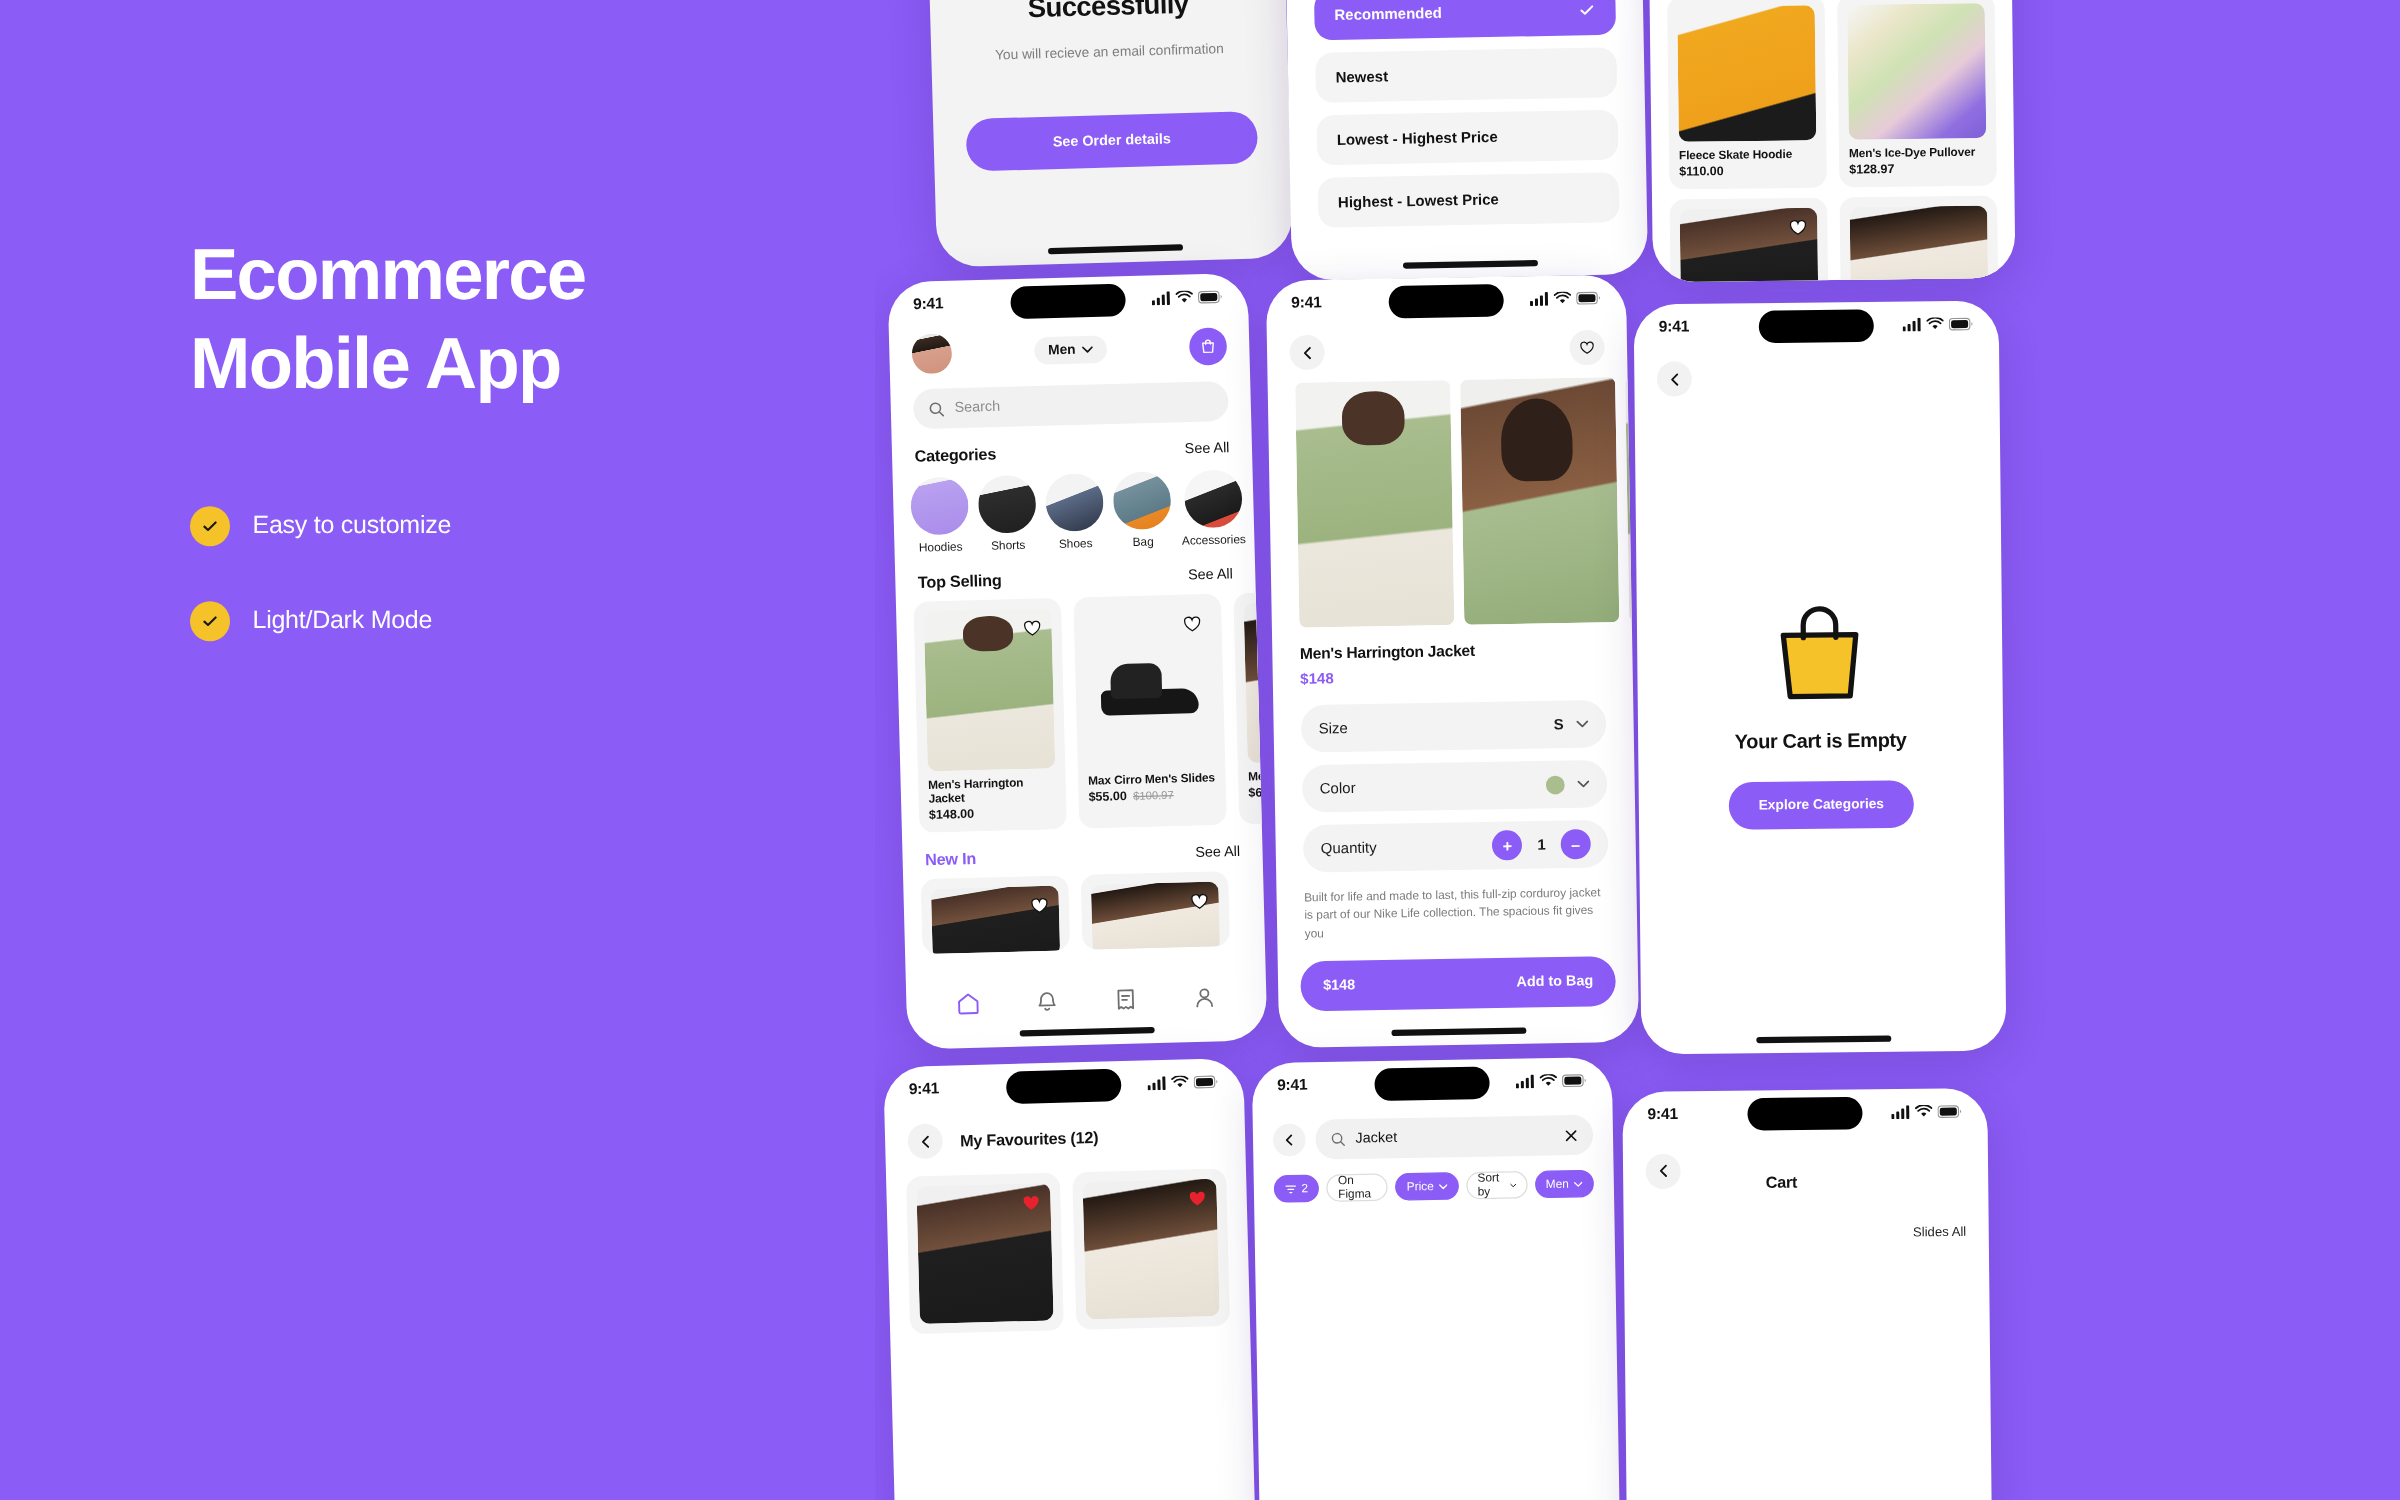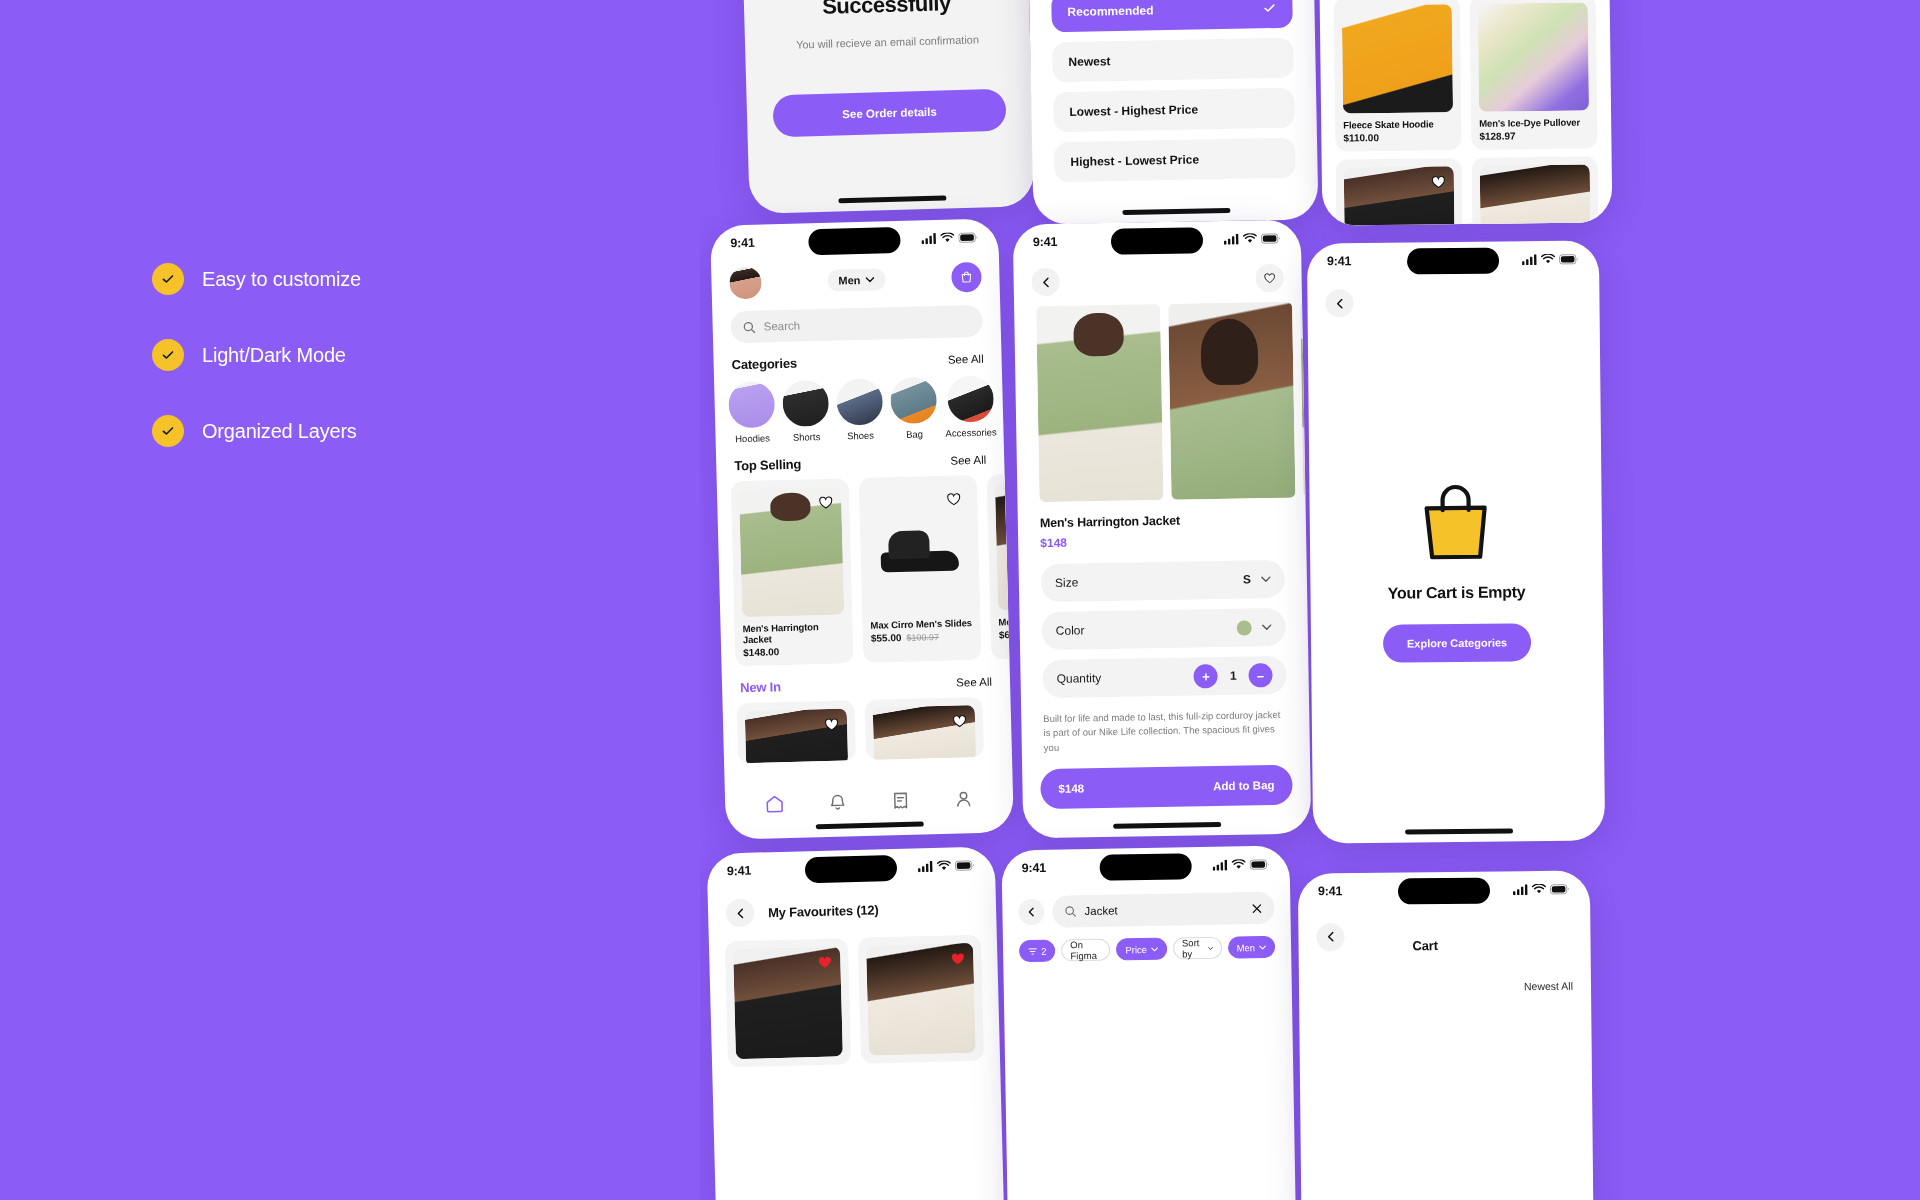--- a/index.html
+++ b/index.html
@@ -191,46 +191,42 @@
     border:1px solid #ddd; border-radius: 14px; height: 22px;
     display:flex; align-items:center; gap:4px; padding: 0 8px;
     font-size: 9.5px; color:#222;
   }
   .chip.solid { background:#8b5cf6; color:#fff; border-color:#8b5cf6; }
 </style>
 </head>
 <body>
 
 <div class="left-panel">
+  <div class="headline">
+    <div>Ecommerce</div>
+    <div>Mobile App</div>
+  </div>
 
 
   <div class="features">
     <div class="feature-row">
       <span class="check-circle">
         <svg width="16" height="16" viewBox="0 0 16 16">
             <path d="M3.5 8.3 6.4 11 12.5 5" fill="none" stroke="#1a1a1a" stroke-width="1.7" stroke-linecap="round" stroke-linejoin="round"></path>
           </svg>
       </span>
       <span class="feature-label">Easy to customize</span>
     </div>
     <div class="feature-row">
       <span class="check-circle">
         <svg width="16" height="16" viewBox="0 0 16 16">
             <path d="M3.5 8.3 6.4 11 12.5 5" fill="none" stroke="#1a1a1a" stroke-width="1.7" stroke-linecap="round" stroke-linejoin="round"></path>
           </svg>
       </span>
       <span class="feature-label">Light/Dark Mode</span>
-    </div>
-    <div class="feature-row">
-      <span class="check-circle">
-        <svg width="16" height="16" viewBox="0 0 16 16">
-            <path d="M3.5 8.3 6.4 11 12.5 5" fill="none" stroke="#1a1a1a" stroke-width="1.7" stroke-linecap="round" stroke-linejoin="round"></path>
-          </svg>
-      </span>
-      <span class="feature-label">Organized Layers</span>
     </div>
   </div>
 </div>
 
 <div class="phones">
 
   <div class="phone" style="left:45px; top:-128px; width:285px; height:338px; transform: rotate(-1.6deg); background:#f3f3f3;">
     <div class="phone-inner">
       <div style="padding:120px 26px 0; text-align:center;">
         <div style="font-size:22px; font-weight:700; letter-spacing:-0.5px;">Successfully</div>
@@ -803,18 +799,18 @@
       <div class="row" style="padding:10px 18px 0; gap:68px;">
         <span style="width:28px;height:28px;border-radius:50%;background:#f2f2f2;display:flex;align-items:center;justify-content:center;">
           <svg width="11" height="11" viewBox="0 0 12 12">
               <path d="M8 1.5 3.5 6 8 10.5" fill="none" stroke="#111" stroke-width="1.6" stroke-linecap="round" stroke-linejoin="round"></path>
             </svg>
         </span>
         <span style="font-size:13px;font-weight:700;letter-spacing:-0.2px;margin-top:20px;">Cart</span>
       </div>
 
       <div style="padding:28px 18px 0; text-align:right;">
-        <span style="font-size:10.5px;color:#1f1f1f;">Newest All</span>
+        <span style="font-size:10.5px;color:#1f1f1f;">Slides All</span>
       </div>
     </div>
   </div>
 
 </div>
 
 </body></html>

